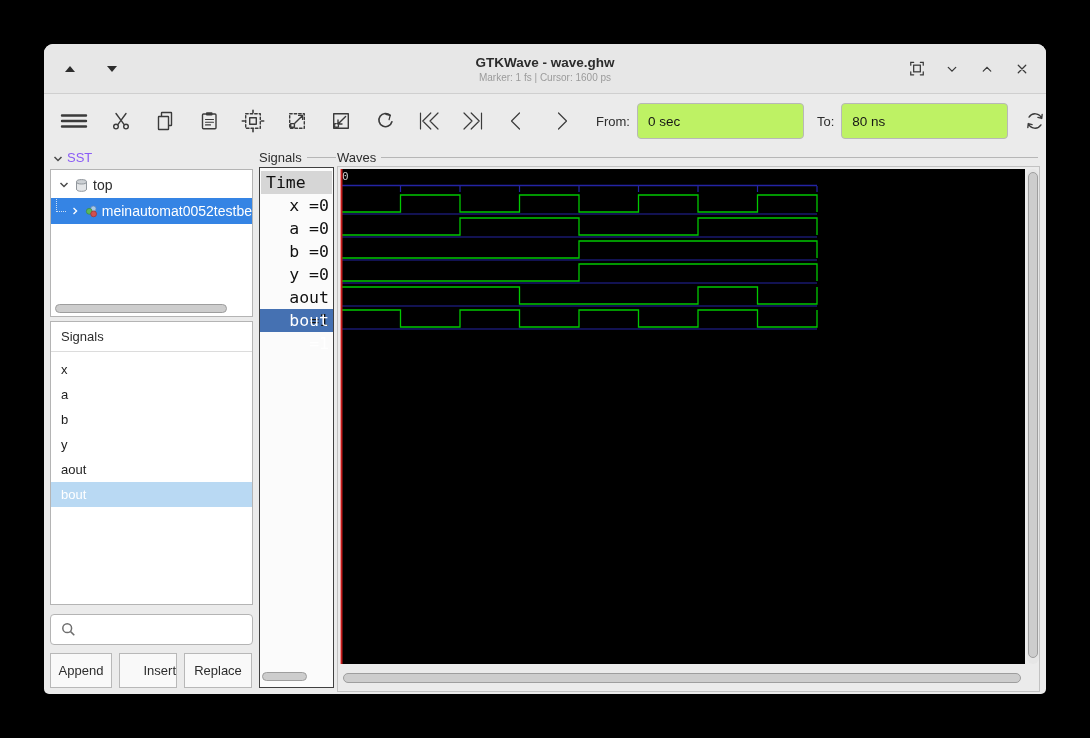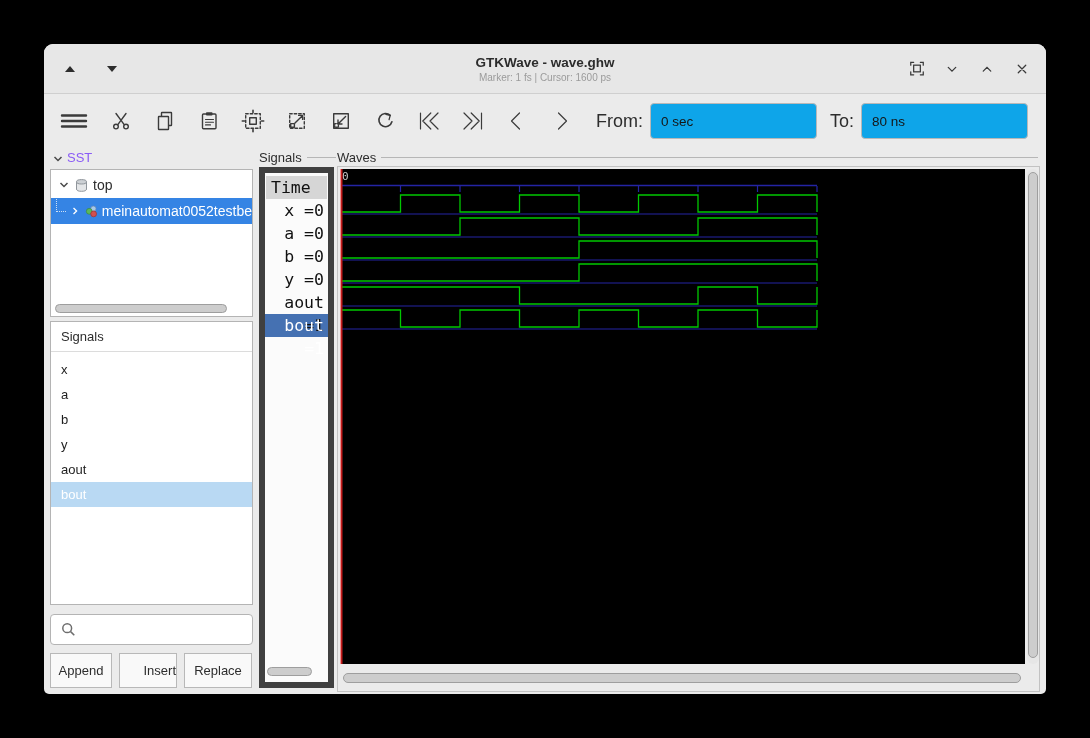--- a/index.html
+++ b/index.html
@@ -18,22 +18,22 @@
           border-top:6.5px solid #2d2d2d;}
   .tb-center{flex:1;text-align:center;}
   .tb-title{font-size:13.5px;font-weight:700;color:#2c2c2c;}
   .tb-sub{font-size:10px;color:#9b9b9b;margin-top:2px;}
   .tb-right{position:absolute;right:14px;top:0;height:100%;display:flex;align-items:center;gap:15px;}
   .ci{stroke:#3a3a3a;fill:none;stroke-width:1.5;stroke-linecap:round;}
   
   .toolbar{height:54px;display:flex;align-items:center;padding-left:15px;}
   .tool{flex:none;display:flex;align-items:center;justify-content:center;margin-right:20px;}
   .ic{stroke:#3b3b3b;fill:none;stroke-width:1.4;stroke-linecap:round;stroke-linejoin:round;}
-  .field-label{font-size:18px;color:#2d2d2d;margin:0 7px 0 3px;flex:none;}
-  .field-input{width:145px;height:34px;border:1px solid #b8b8b8;border-radius:4px;background:#0ea5e9;
+  .field-label{font-size:13px;color:#2d2d2d;margin:0 7px 0 3px;flex:none;}
+  .field-input{width:145px;height:34px;border:1px solid #b8b8b8;border-radius:4px;background:#bef264;
                font-size:13.5px;padding:0 10px;color:#161616;font-family:"Liberation Sans",sans-serif;
                outline:none;margin-right:10px;flex:none;}
   
   .panel{position:absolute;background:#fff;border:1px solid #b4b4b4;box-sizing:border-box;}
   .sst-header{position:absolute;left:8px;top:106px;display:flex;align-items:flex-end;gap:3px;
               font-size:13px;color:#8b5cf6;}
   .tree-panel{left:6px;top:125px;width:203px;height:148px;overflow:hidden;text-align:right;}
   .tree-row{height:26px;display:flex;align-items:center;gap:4px;font-size:14px;color:#2c2c2c;
             padding-left:7px;white-space:nowrap;overflow:hidden;}
   .tree-row.selected{background:#3584e4;color:#fff;padding-left:0;}
@@ -53,21 +53,21 @@
   .btn{position:absolute;top:609px;height:35px;background:#f9f9f9;border:1px solid #b8b8b8;
        border-radius:0;font-size:13px;color:#2d2d2d;display:flex;align-items:center;
        justify-content:center;box-sizing:border-box;}
   
   .frame-label{position:absolute;font-size:13px;color:#2d2d2d;display:flex;align-items:center;}
   .frame-label::after{content:"";flex:1;border-top:1px solid #b6b6b6;margin-left:5px;}
   .mid-label{left:215px;top:106px;width:77px;}
   .waves-label{left:293px;top:106px;width:701px;}
   
   .mid-panel{left:215px;top:123px;width:75px;height:521px;background:#fbfbfb;
-             border:6px solid #404040;box-sizing:border-box;position:absolute;}
+             border:1px solid #404040;box-sizing:border-box;position:absolute;}
   .mono{font-family:"DejaVu Sans Mono",monospace;}
   .time-header{margin:3px 1px 0 1px;height:23px;background:#d6d6d6;font-size:16.5px;line-height:23px;
                padding-left:5px;color:#111;}
   .val-row{height:23px;line-height:23px;font-size:16.5px;text-align:right;padding-right:4px;color:#111;}
   .val-row.selected{background:#4571b2;color:#fff;}
   .mid-hscroll{position:absolute;left:2px;bottom:6px;width:45px;height:9px;}
   
   .waves-panel{position:absolute;left:293px;top:122px;width:703px;height:526px;background:#ebebeb;
                border:1px solid #c2c2c2;box-sizing:border-box;}
   .wave-canvas{position:absolute;left:2px;top:2px;width:685px;height:495px;background:#000;}

